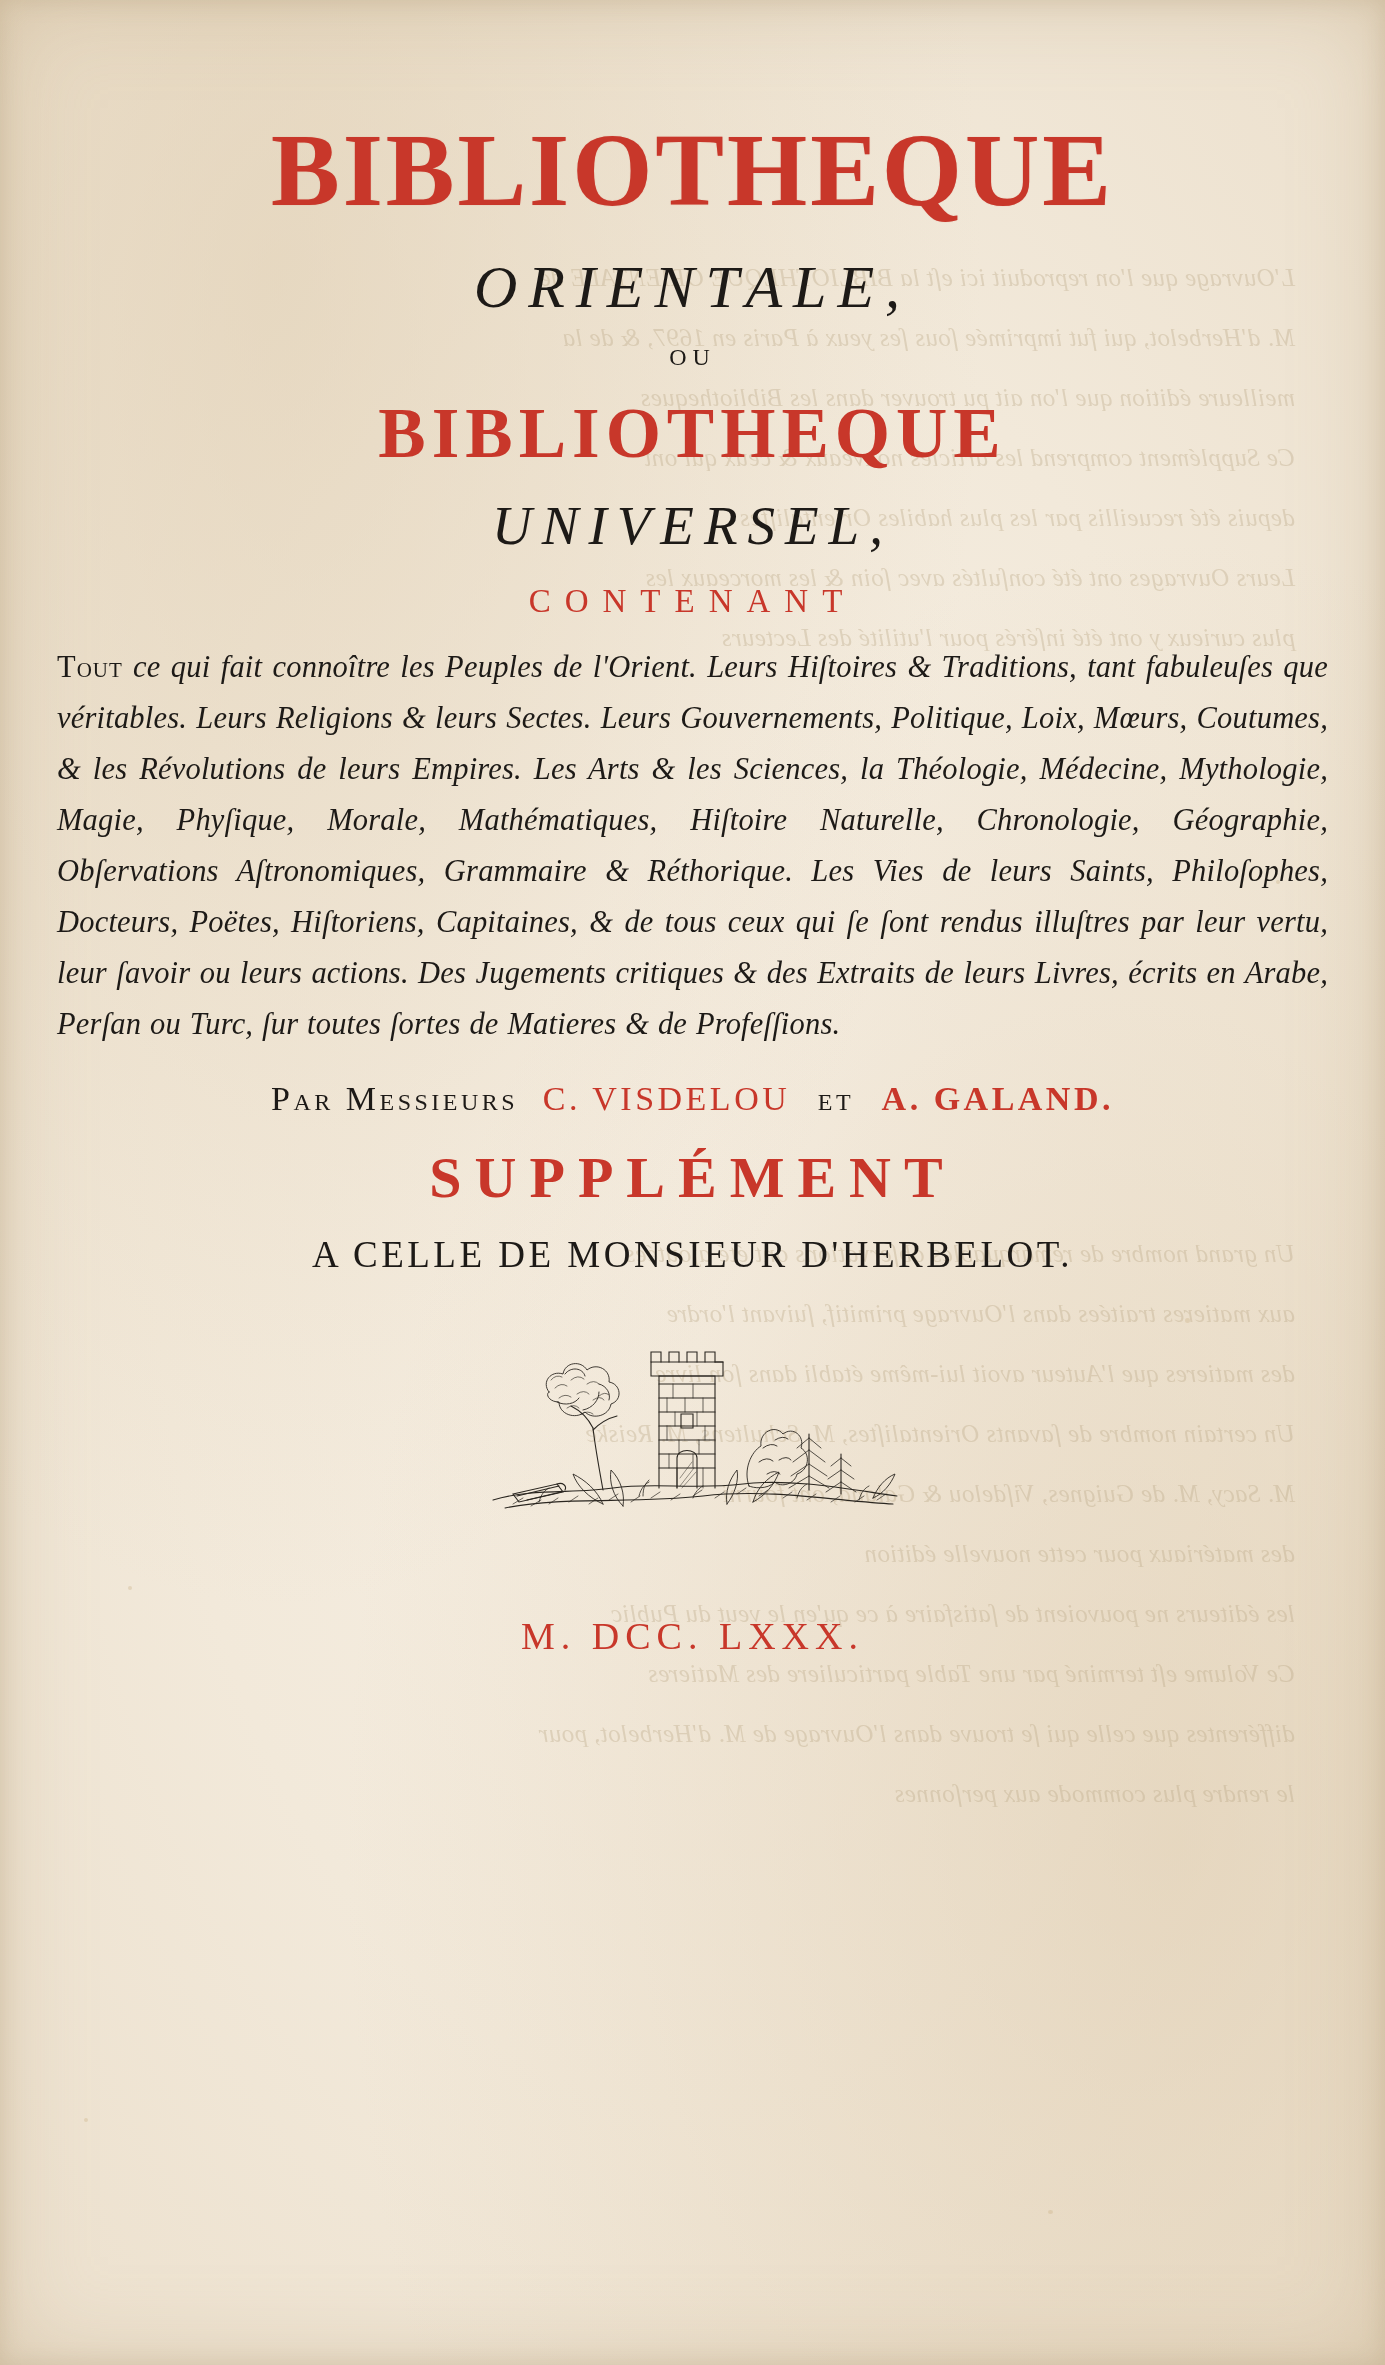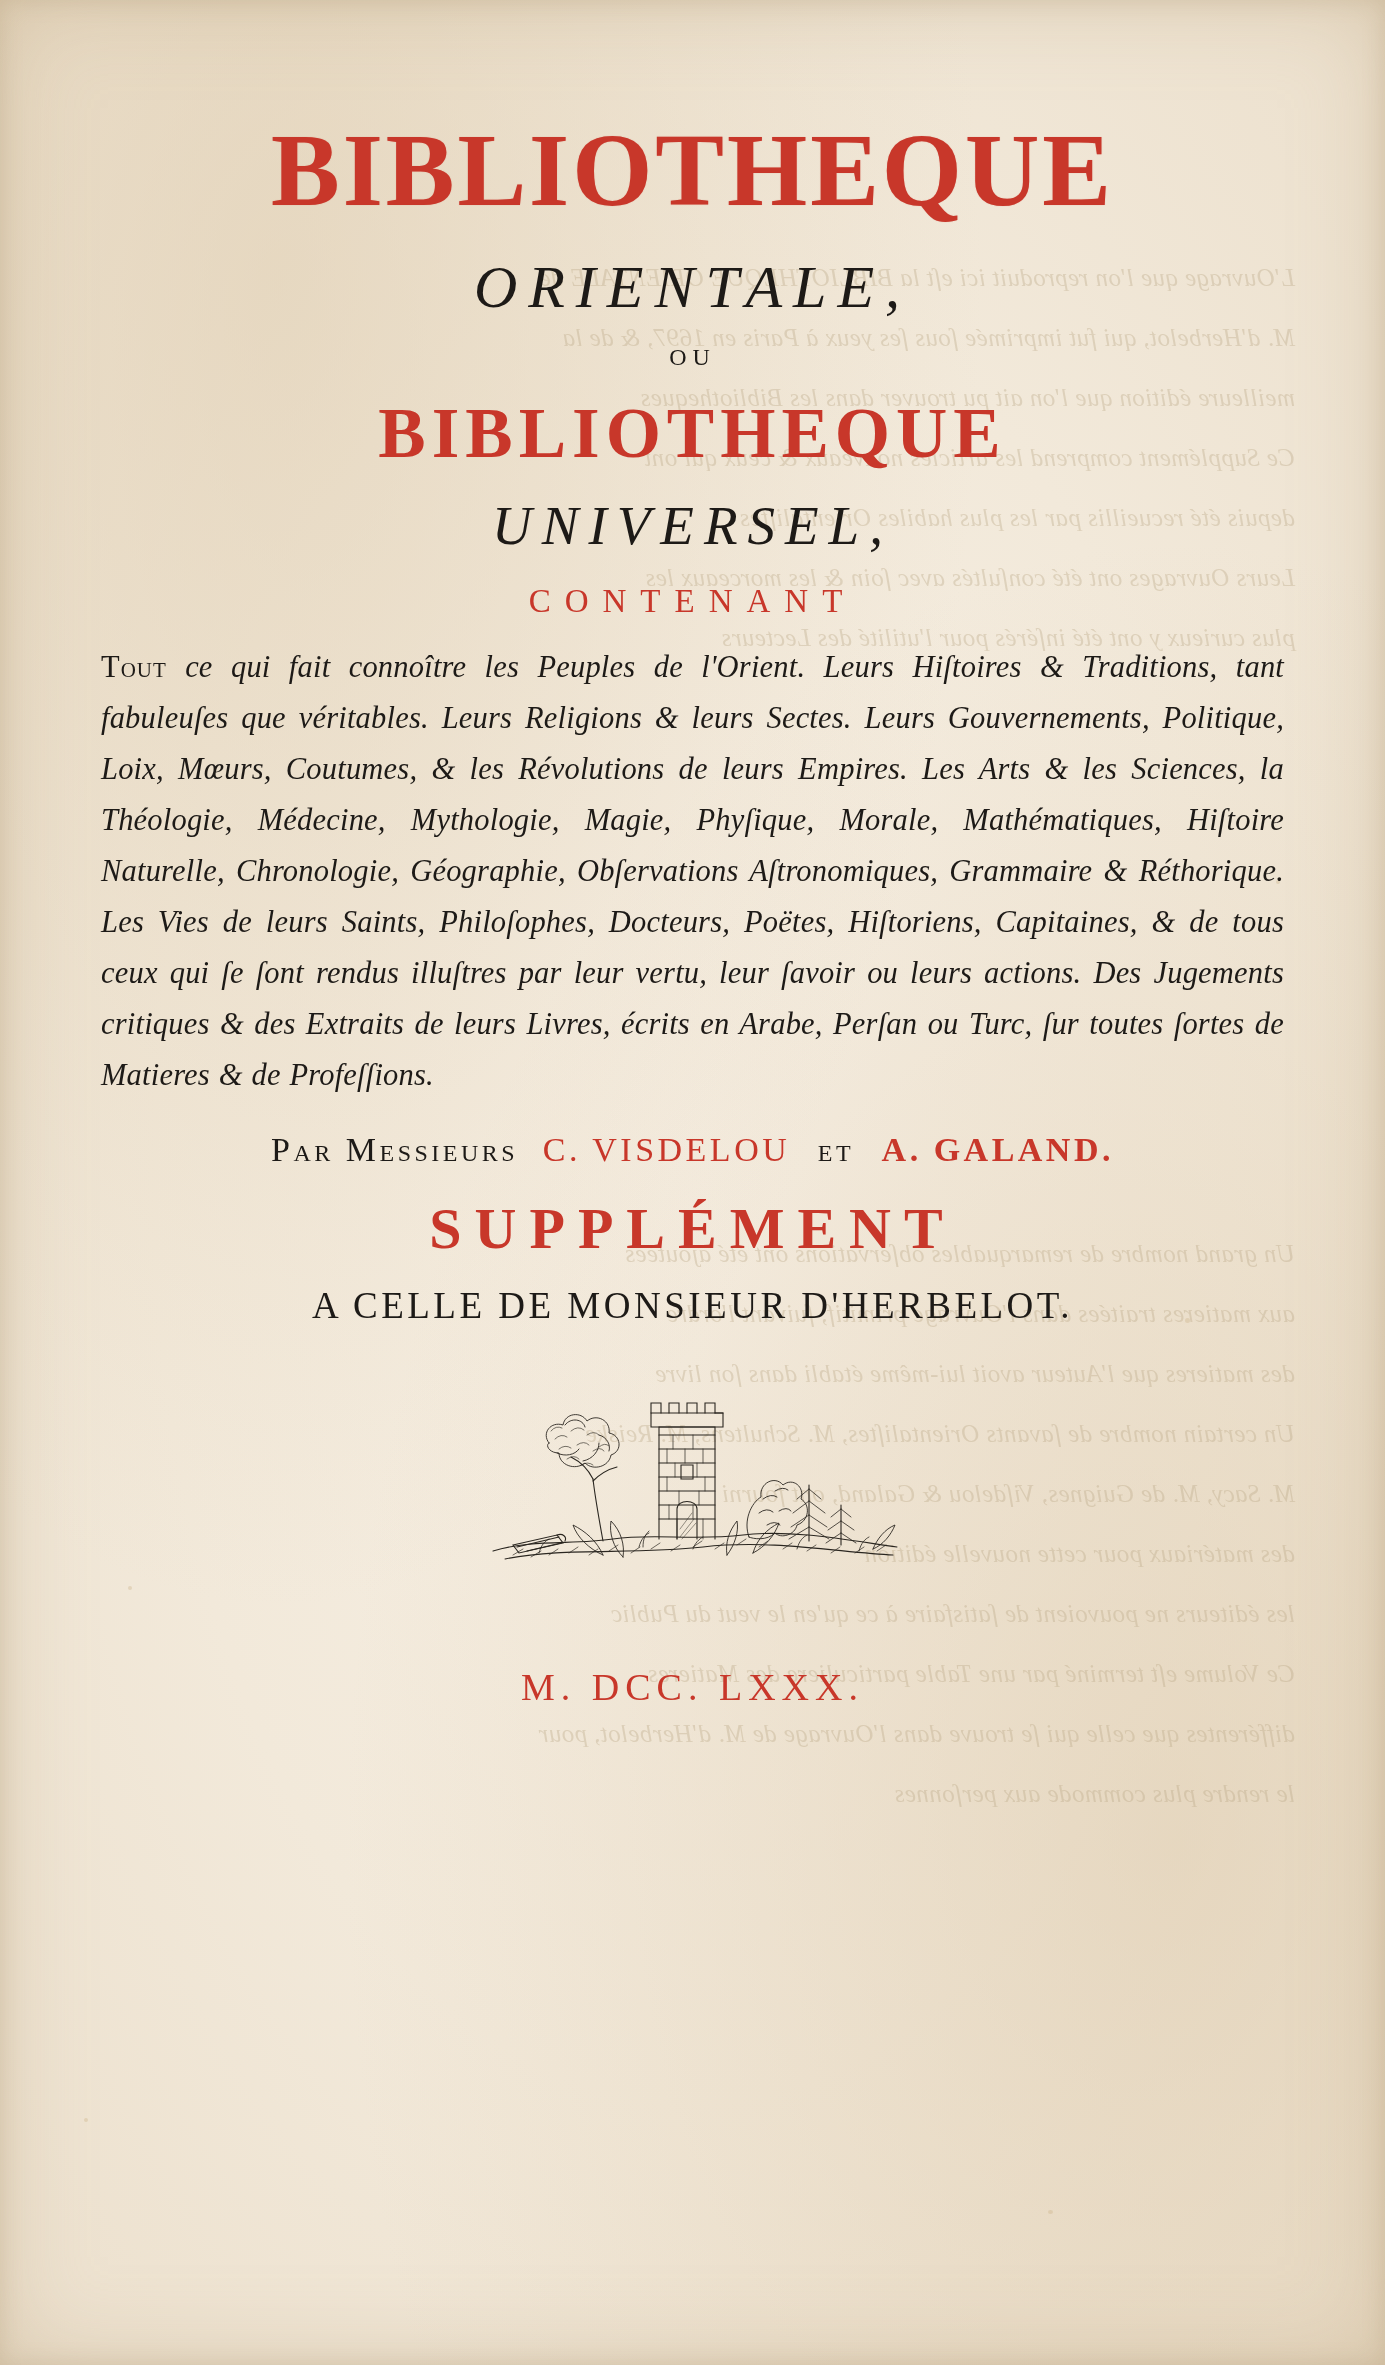--- a/index.html
+++ b/index.html
@@ -53,21 +53,21 @@
     filter: blur(0.6px);
     pointer-events: none;
     user-select: none;
   }
   .showthrough .st2 { margin-top: 560px; }
   .showthrough p { margin: 0 0 4px 0; }
 
   .content {
     position: relative;
     z-index: 3;
-    padding: 0 95px;
+    padding: 0 51px;
   }
 
   .red   { color: #c8372a; }
   .black { color: #1d1a17; }
 
   .ln { text-align: center; white-space: nowrap; }
 
   
   .t-biblio {
     margin-top: 118px;

